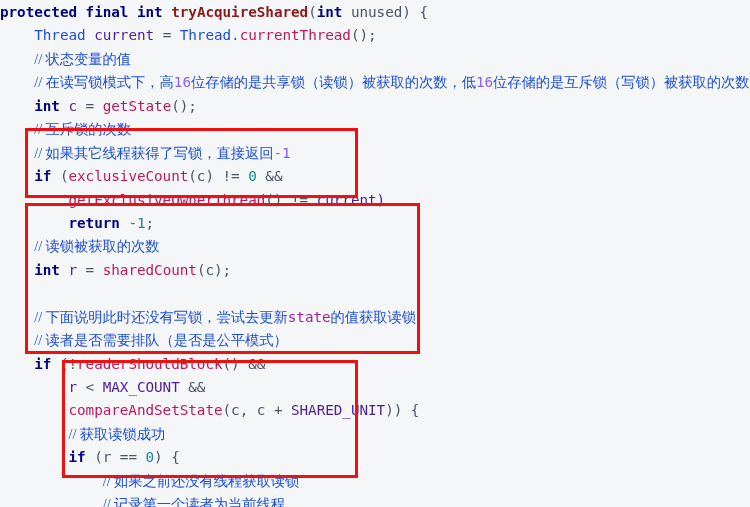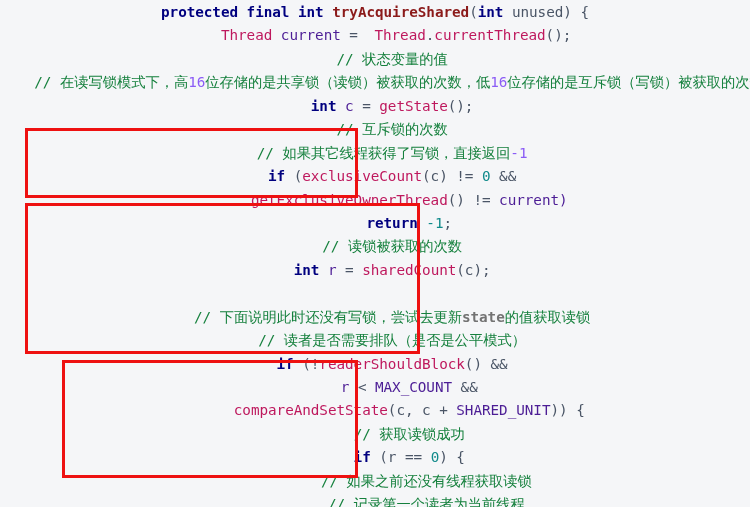--- a/index.html
+++ b/index.html
@@ -29,33 +29,32 @@
     margin: 0;
   }
   .code-line {
     height: 23.45px;
     line-height: 23.45px;
     font-size: 14.3px;
     white-space: pre;
     font-family: "DejaVu Sans Mono", "Liberation Mono", monospace;
     letter-spacing: -0.05px;
     color: #2b2b40;
-    text-align: center;
   }
   
   .kw      { color: #00007f; font-weight: bold; }
   .meth    { color: #8b1a1a; font-weight: bold; }
-  .type    { color: #be185d; margin-left: 8px; }
+  .type    { color: #1d4ed8; }
   .ident   { color: #4c1d95; }
   .call    { color: #be185d; }
   .num     { color: #0f8a8a; }
   .punc    { color: #4a5566; }
-  .cmt     { color: #15803d; }
+  .cmt     { color: #1d4ed8; font-family: Liberation Serif, serif; }
   .cmtnum  { color: #8b5cf6; }
-  .cmtcode { color: #737373; font-weight: bold; }
+  .cmtcode { color: #a21caf; }
   .op      { color: #4a5566; }
 
   
   .annot-box {
     position: absolute;
     border: 3px solid #ee1111;
     box-sizing: border-box;
     pointer-events: none;
     background: transparent;
   }

